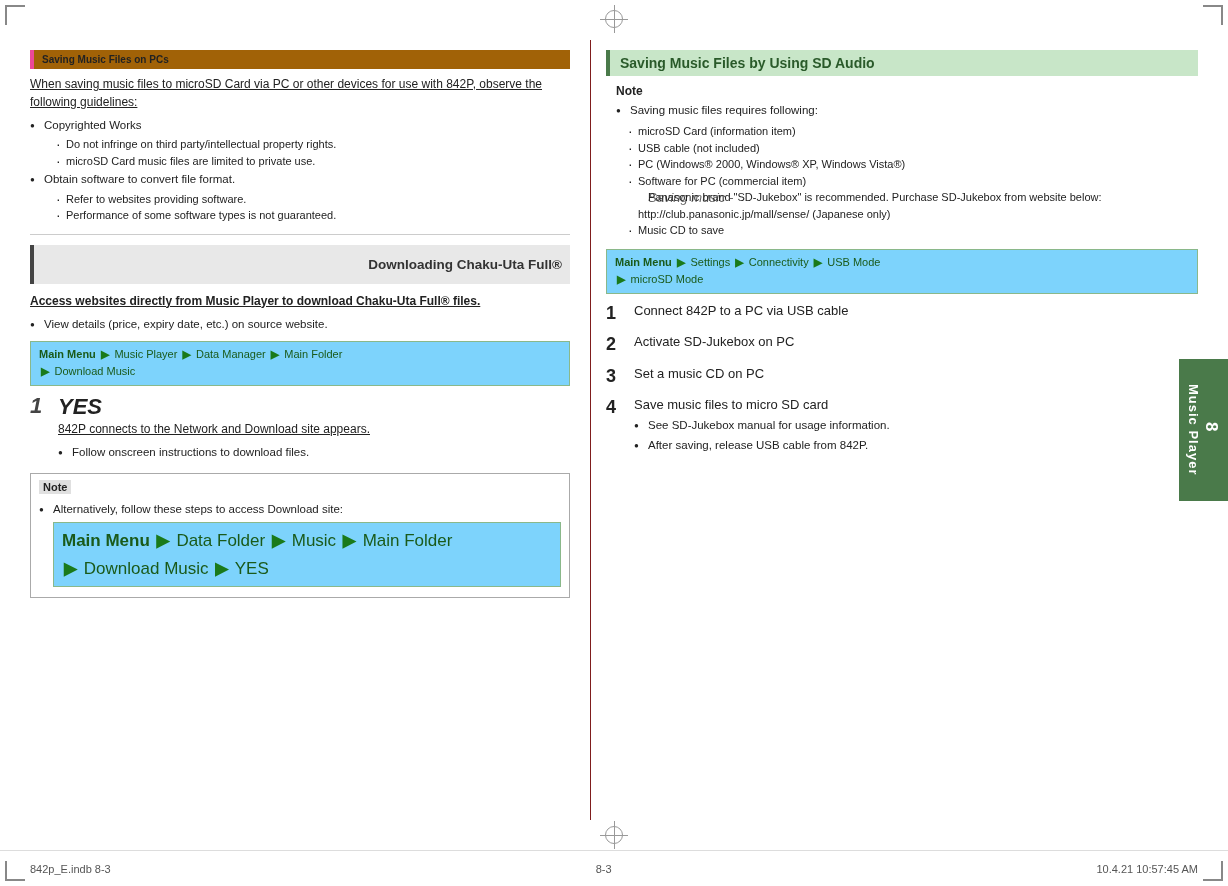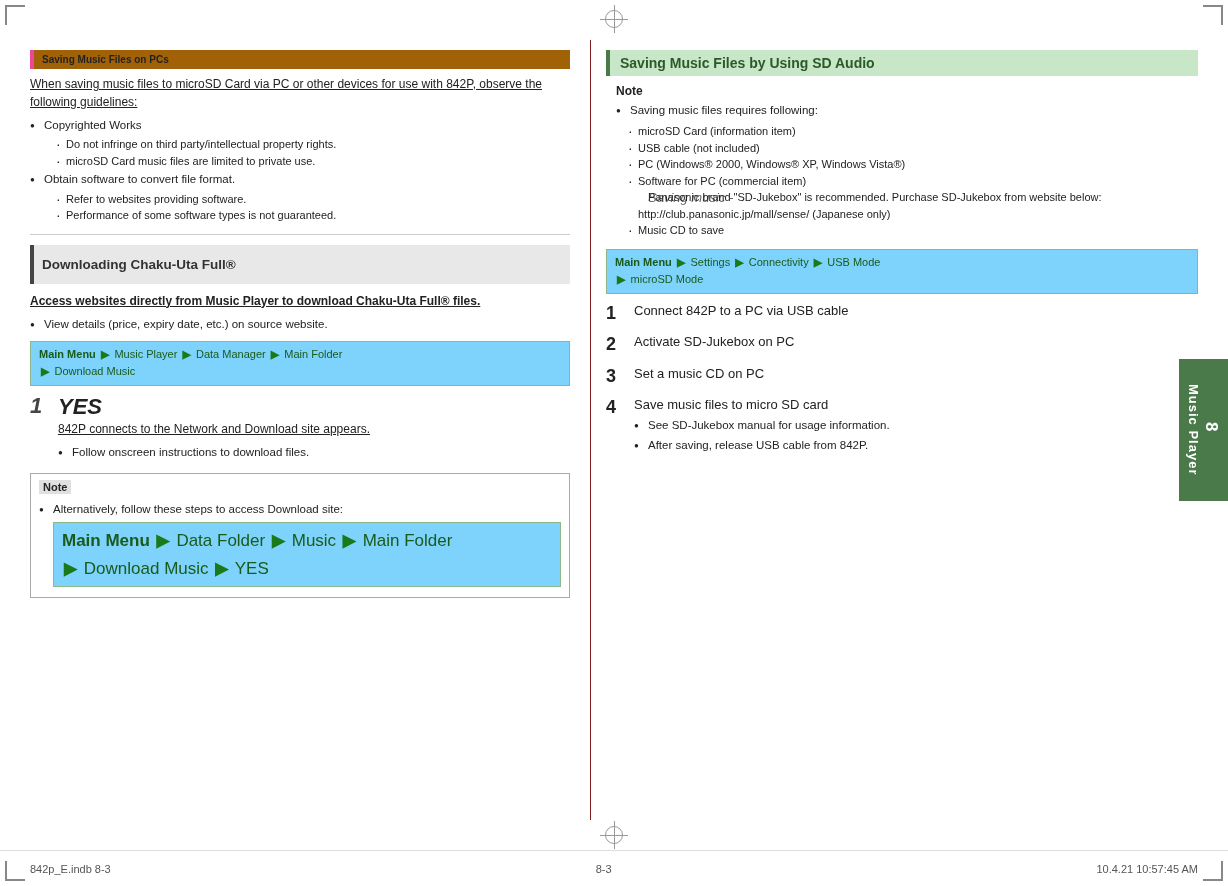--- a/index.html
+++ b/index.html
@@ -89,20 +89,21 @@
     }
 
     .section-title-dark {
       background: #e8e8e8;
       border-left: 4px solid #444;
       padding: 12px 8px;
       font-size: 13.5px;
       font-weight: bold;
       color: #333;
       margin-bottom: 8px;
+      text-align: right;
     }
 
     
     .body-text {
       font-size: 12px;
       line-height: 1.5;
       margin-bottom: 6px;
       text-decoration: underline;
     }
 

